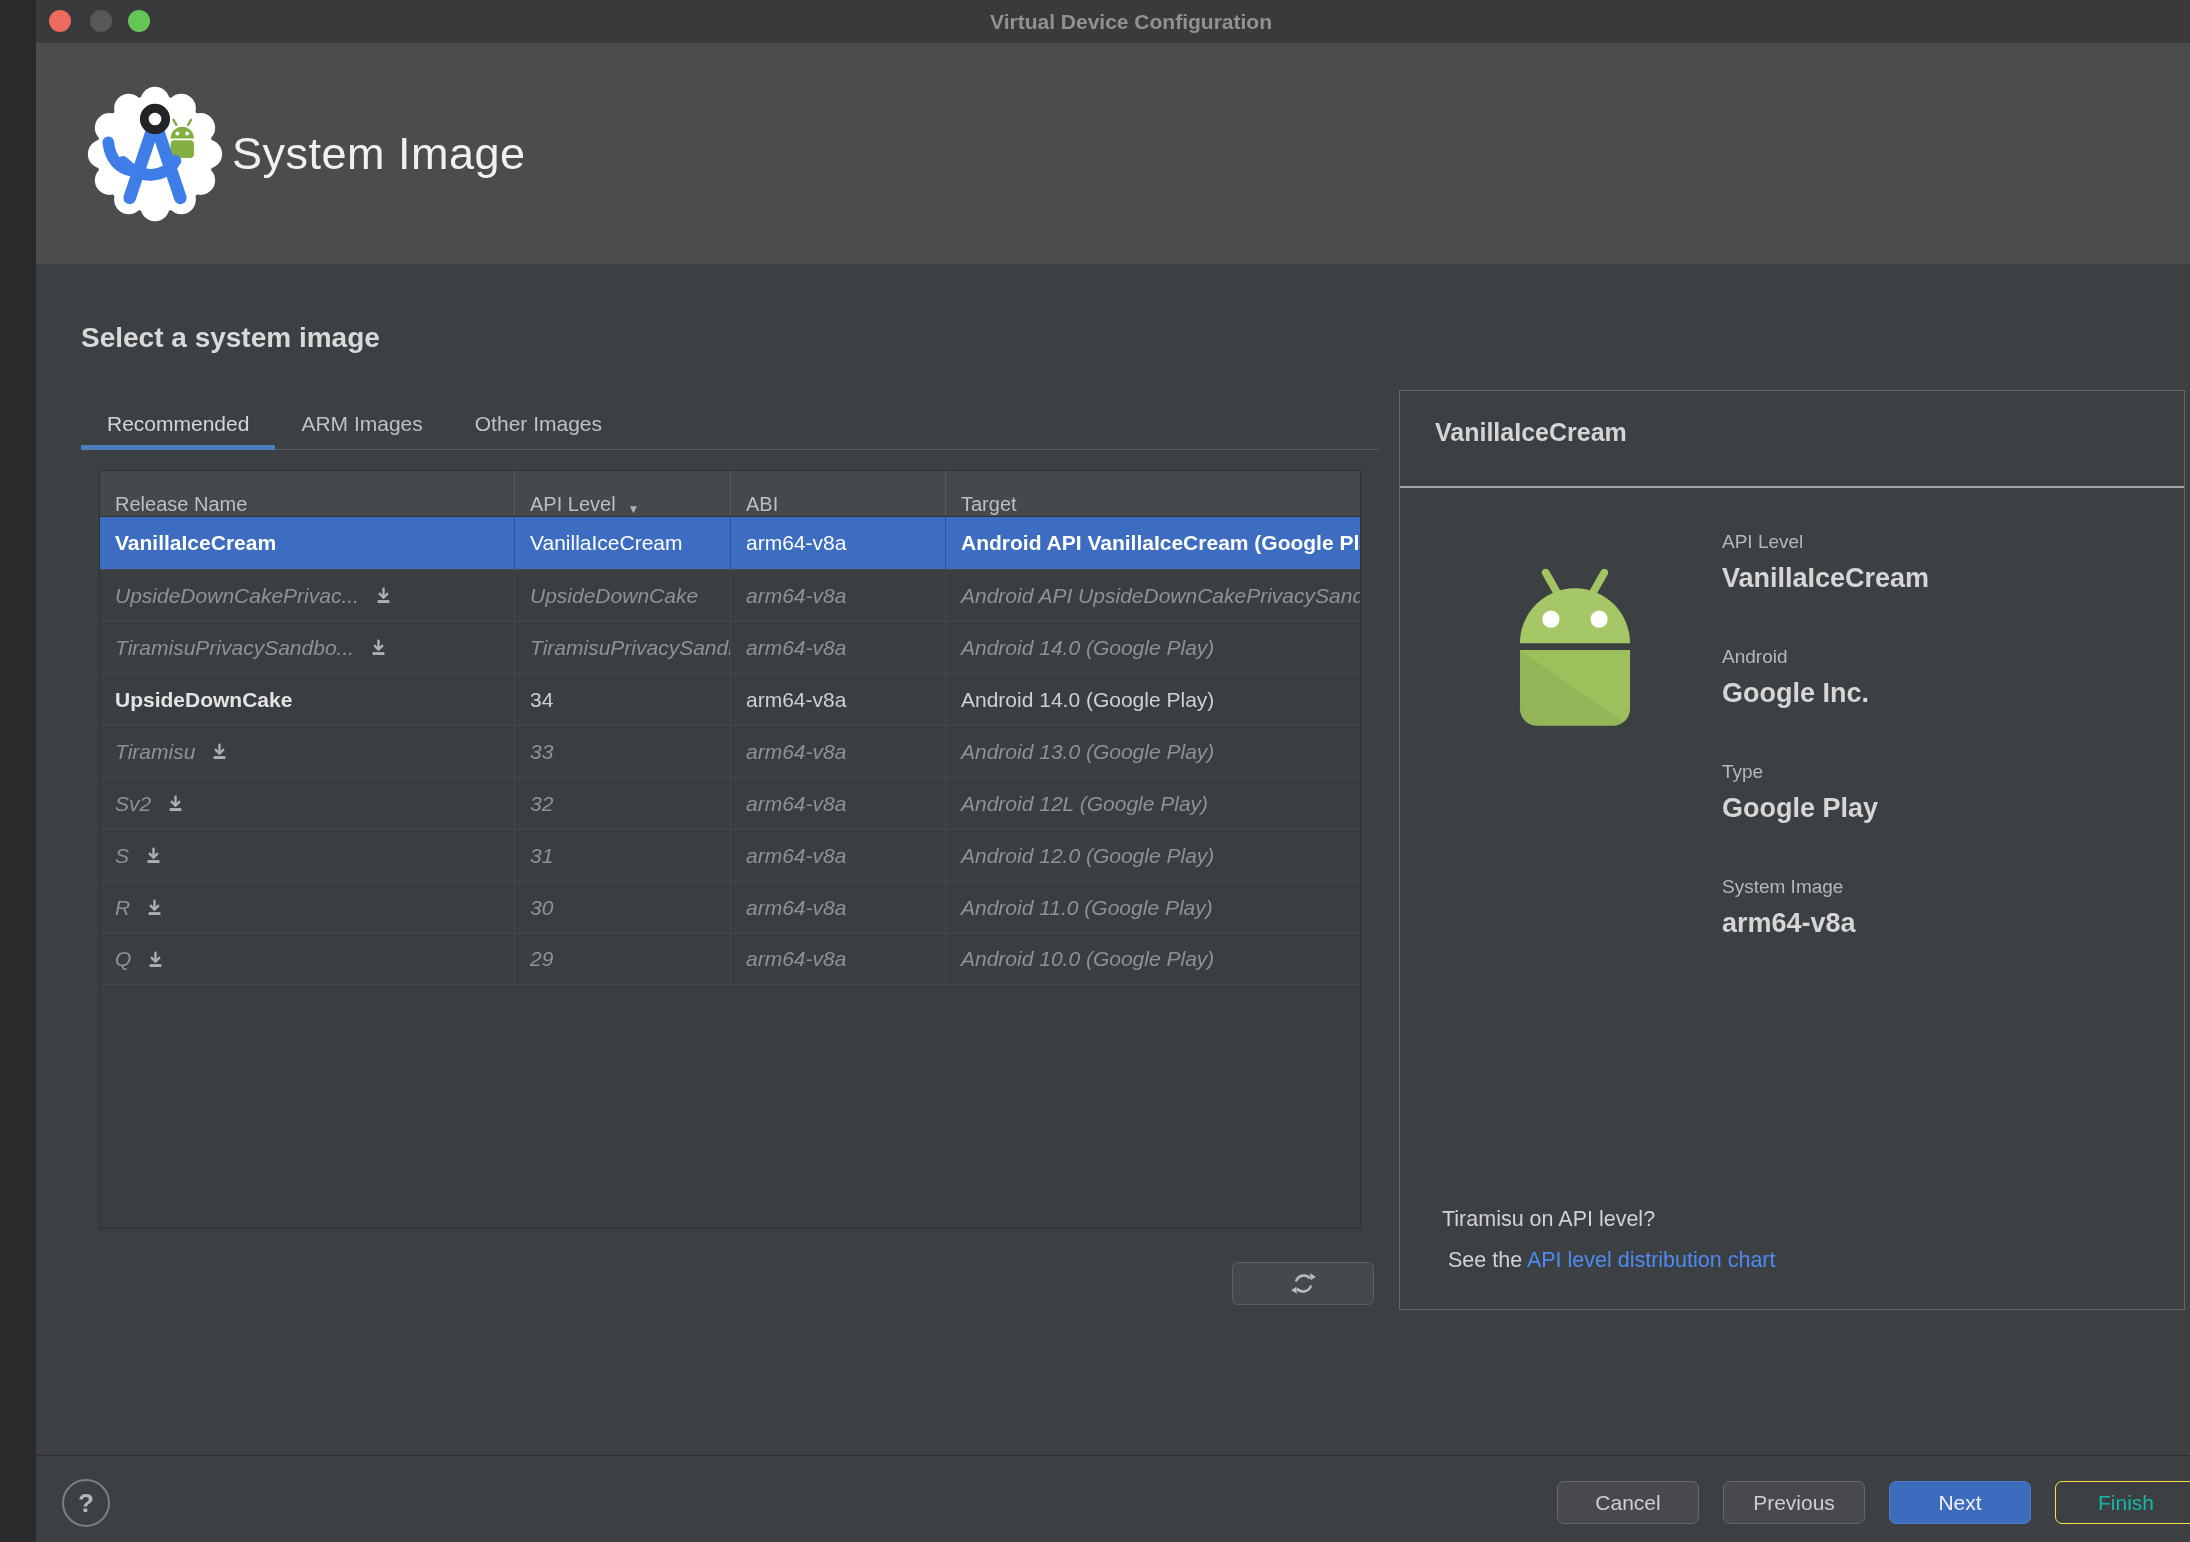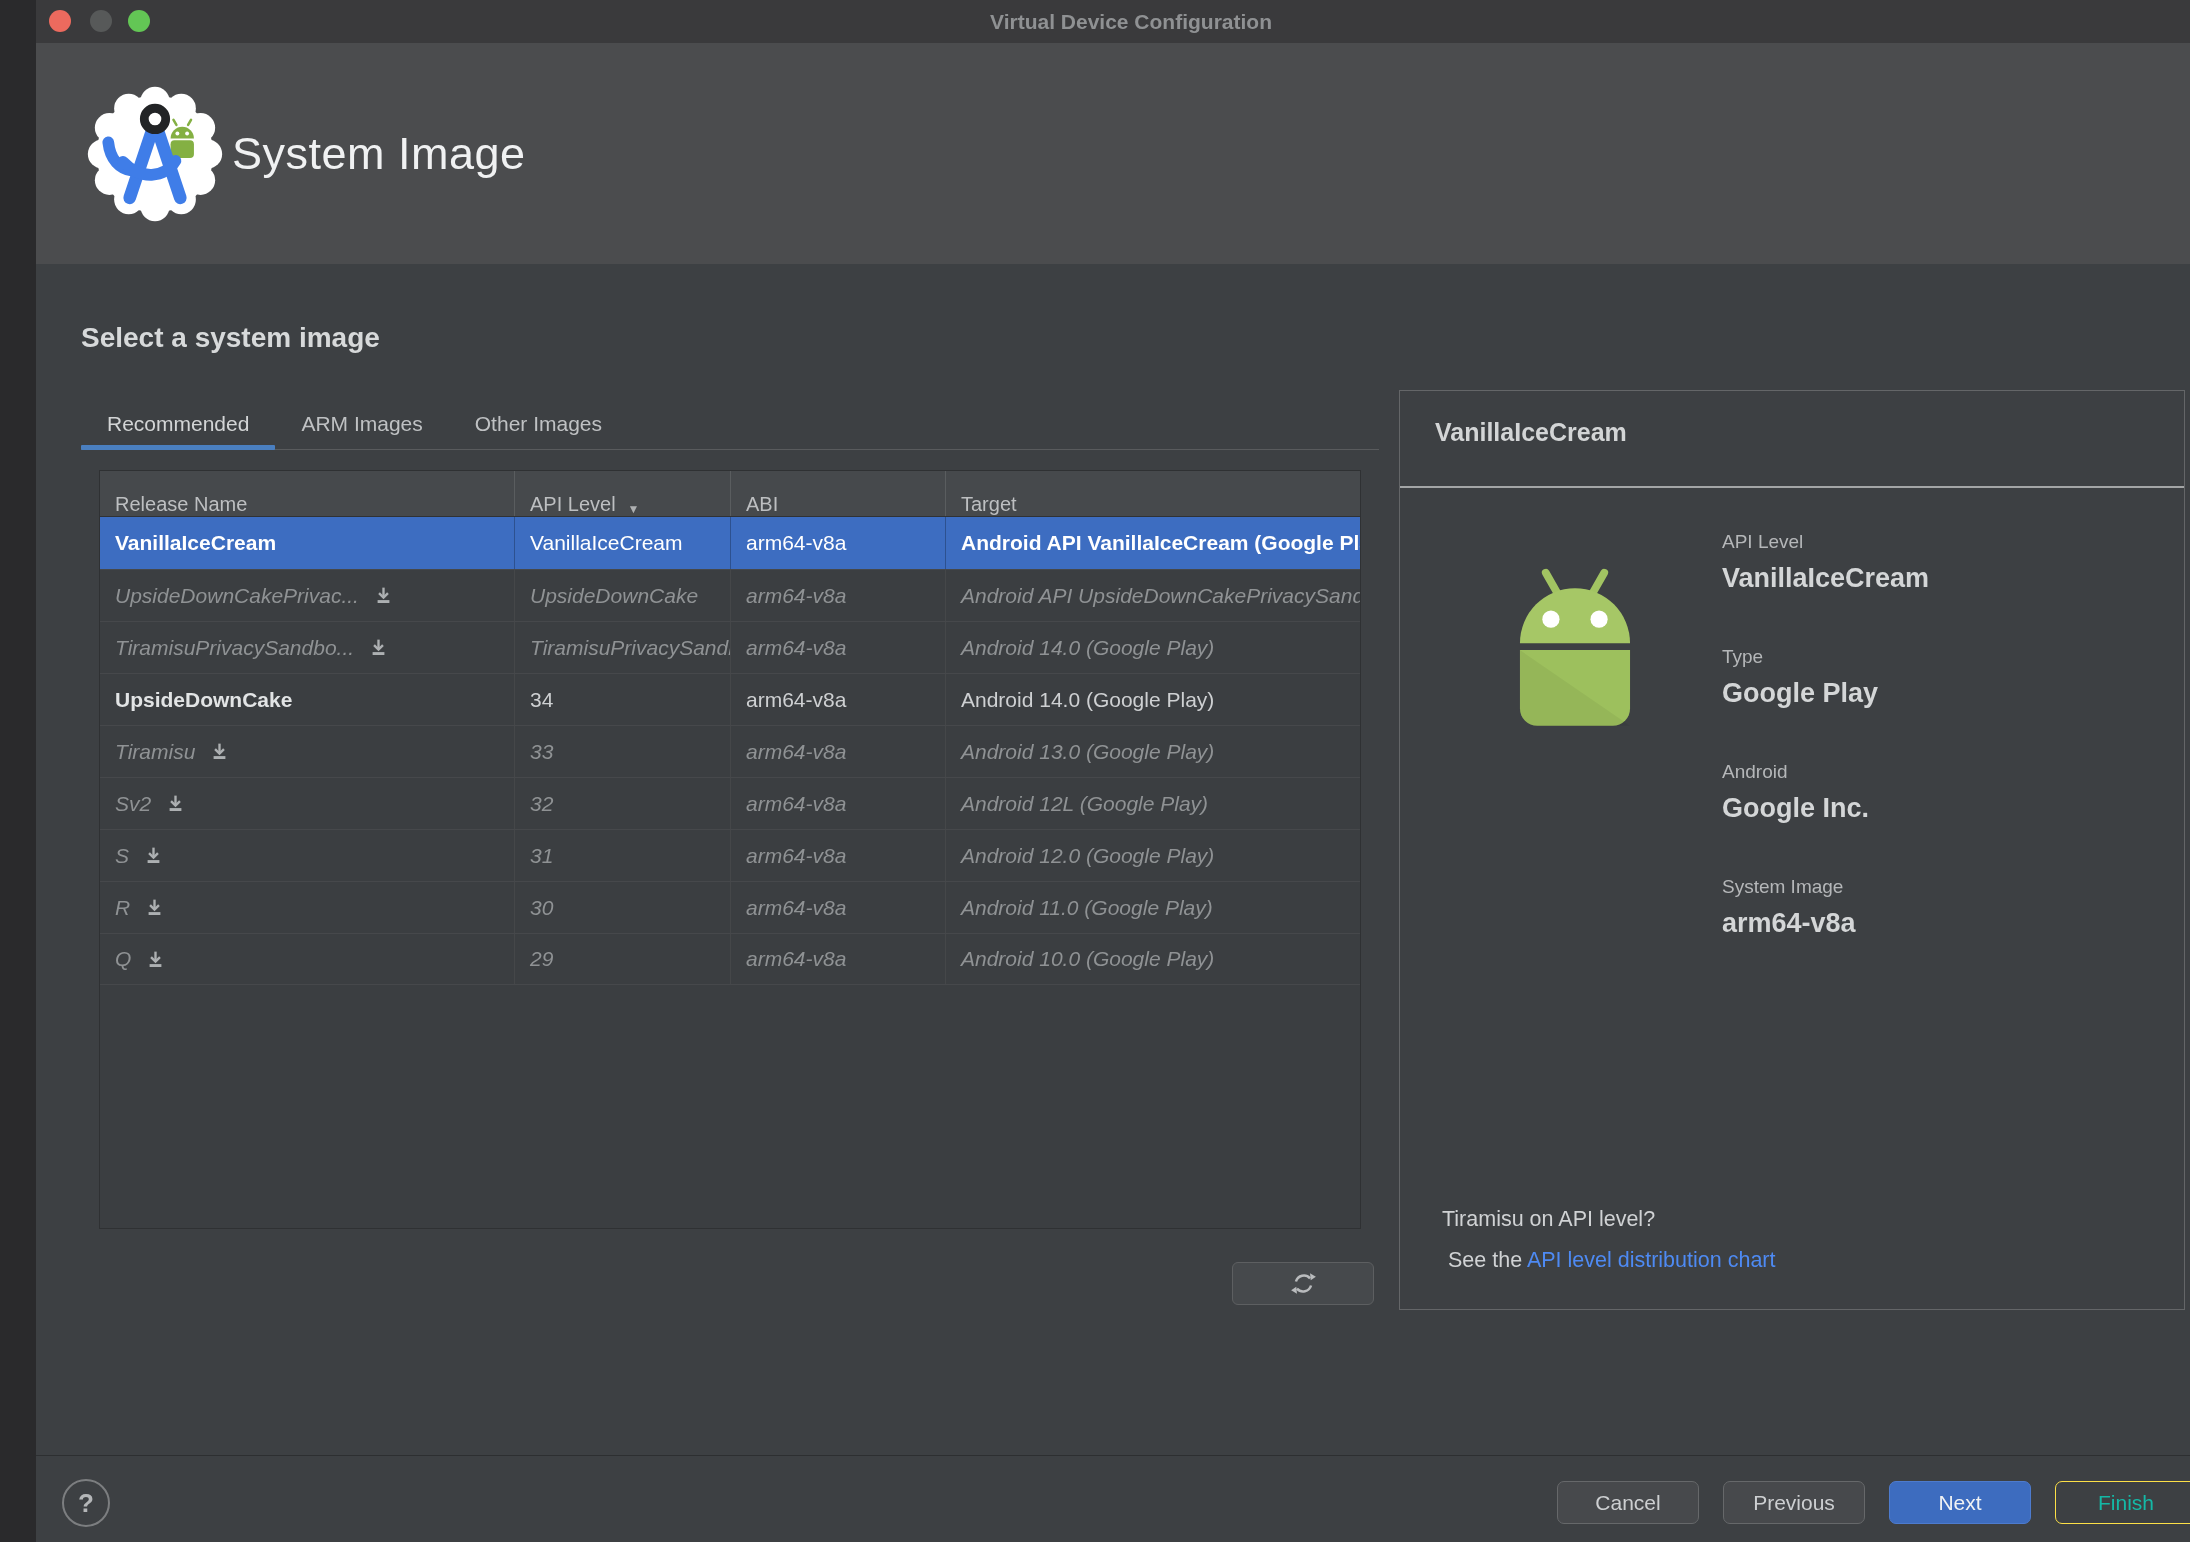--- a/index.html
+++ b/index.html
@@ -298,26 +298,26 @@
       <circle cx="64" cy="34" r="5" fill="#ffffff"></circle>
       <path d="M18 52 h64 v34 a10 10 0 0 1 -10 10 H28 a10 10 0 0 1 -10 -10 z" fill="#9dc05d"></path>
       <path d="M18 52 L 82 96 L 28 96 a10 10 0 0 1 -10 -10 z" fill="rgba(0,0,0,0.05)"></path>
     </svg>
     <div class="fields">
         <div class="field">
           <div class="f-label">API Level</div>
           <div class="f-value">VanillaIceCream</div>
         </div>
         <div class="field">
+          <div class="f-label">Android</div>
+          <div class="f-value">Google Inc.</div>
+        </div>
+        <div class="field">
           <div class="f-label">Type</div>
           <div class="f-value">Google Play</div>
-        </div>
-        <div class="field">
-          <div class="f-label">Android</div>
-          <div class="f-value">Google Inc.</div>
         </div>
         <div class="field">
           <div class="f-label">System Image</div>
           <div class="f-value">arm64-v8a</div>
         </div>
       </div>
     <div class="question">Tiramisu on API level?</div>
     <div class="see"><span>See the </span><a class="link">API level distribution chart</a></div>
   </div>
 

